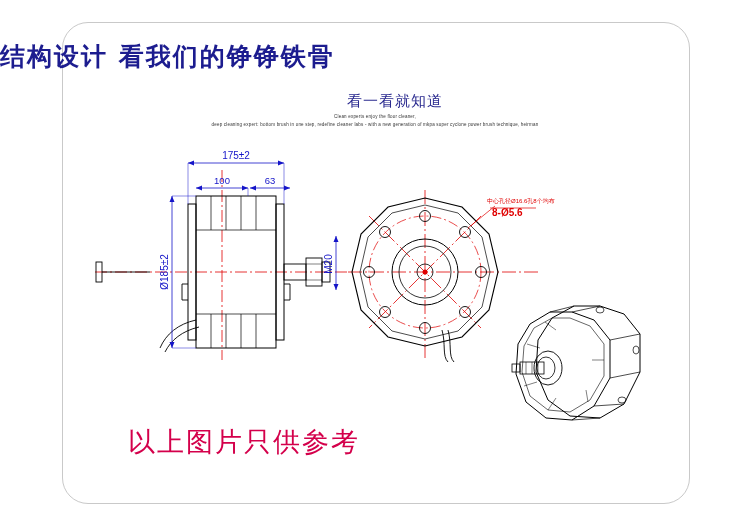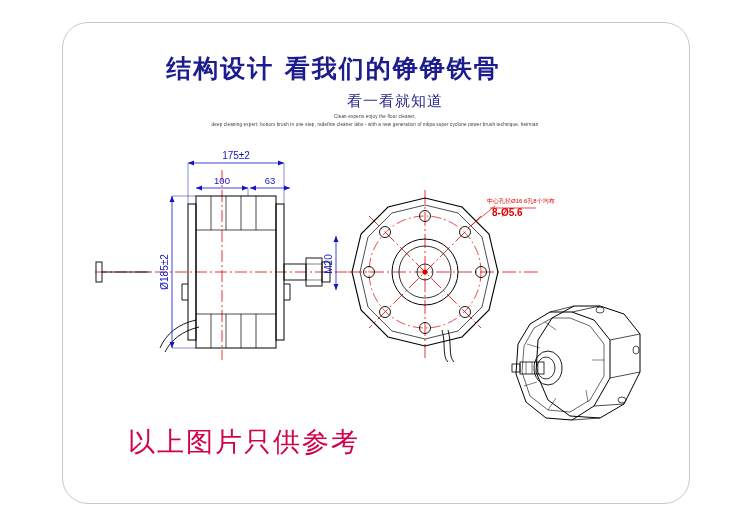--- a/index.html
+++ b/index.html
@@ -28,23 +28,23 @@
     height: 482px;
     border: 1px solid #c9c9c9;
     border-radius: 26px;
     box-sizing: border-box;
     background: #ffffff;
   }
   
   .title-main {
     position: absolute;
     left: 0;
-    top: 52px;
+    top: 40px;
     width: 667px;
-    text-align: center;
+    text-align: left;
     font-family: "DejaVu Sans", sans-serif;
     font-size: 25px;
     font-weight: bold;
     color: #1c1c8f;
     letter-spacing: 2px;
   }
   .title-sub {
     position: absolute;
     left: 0;
     top: 92px;

